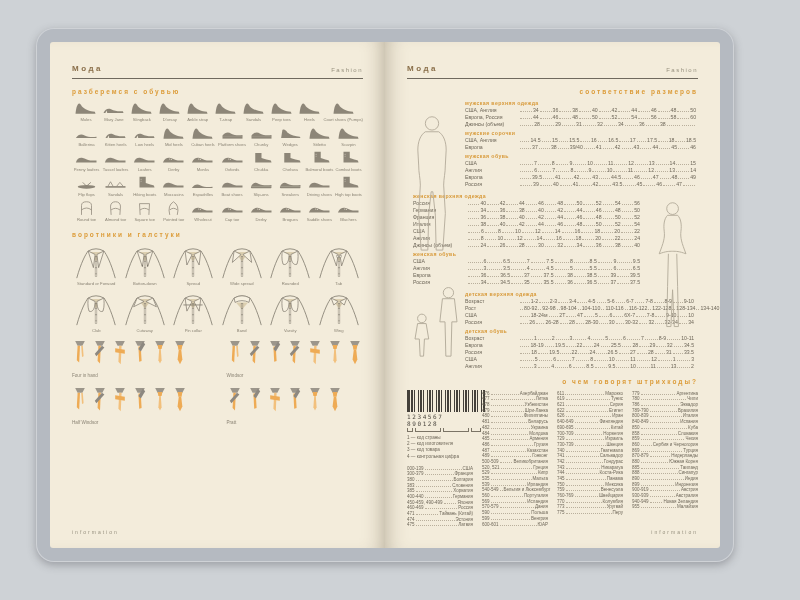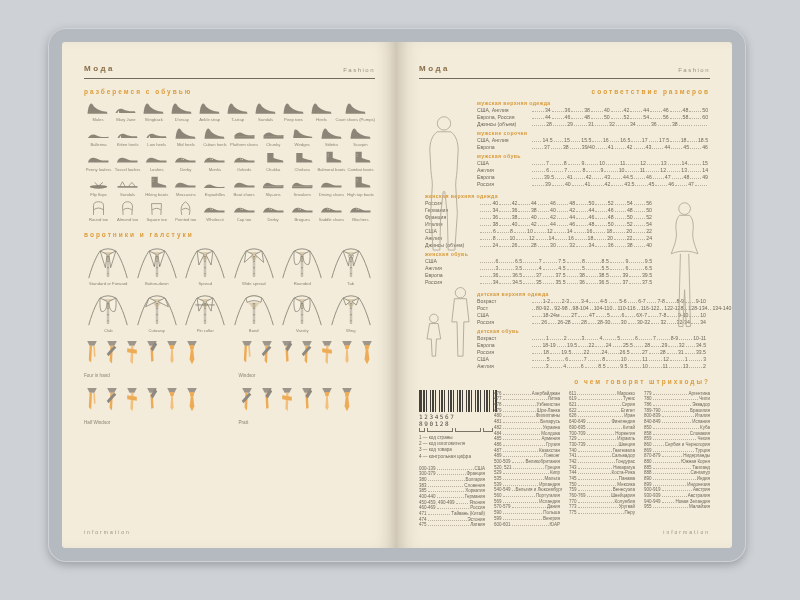--- a/index.html
+++ b/index.html
@@ -1,17 +1,17 @@
 <!DOCTYPE html>
 <html><head>
 <meta charset="utf-8">
 <style>
   html,body{margin:0;padding:0;width:800px;height:600px;overflow:hidden;
     background:#ced2d6;font-family:"Liberation Sans",sans-serif;}
-  .cover{position:absolute;left:48px;top:28px;width:698px;height:534px;
+  .cover{position:absolute;left:36px;top:28px;width:698px;height:534px;
     background:#b5bac1;border-radius:18px;
     box-shadow:0 3px 8px rgba(60,60,70,.35), inset 0 0 0 1px rgba(255,255,255,.35);}
   .spread{position:absolute;left:14px;top:14px;right:14px;bottom:14px;display:flex;}
   .page{position:relative;flex:1;background:#f3ecdb;}
   .page.left{border-radius:3px 0 0 3px;box-shadow:inset -16px 0 20px -14px rgba(90,78,55,.4);}
   .page.right{border-radius:0 3px 3px 0;box-shadow:inset 16px 0 20px -14px rgba(90,78,55,.35);}
   .inner{position:absolute;inset:0;padding:22px 22px 20px 22px;}
   .page-header{display:flex;justify-content:space-between;align-items:flex-end;}
   .ph-title{font-size:8px;font-weight:bold;letter-spacing:2.5px;color:#8a6f4a;}
   .ph-sub{font-size:6px;letter-spacing:1.5px;color:#97917f;}

